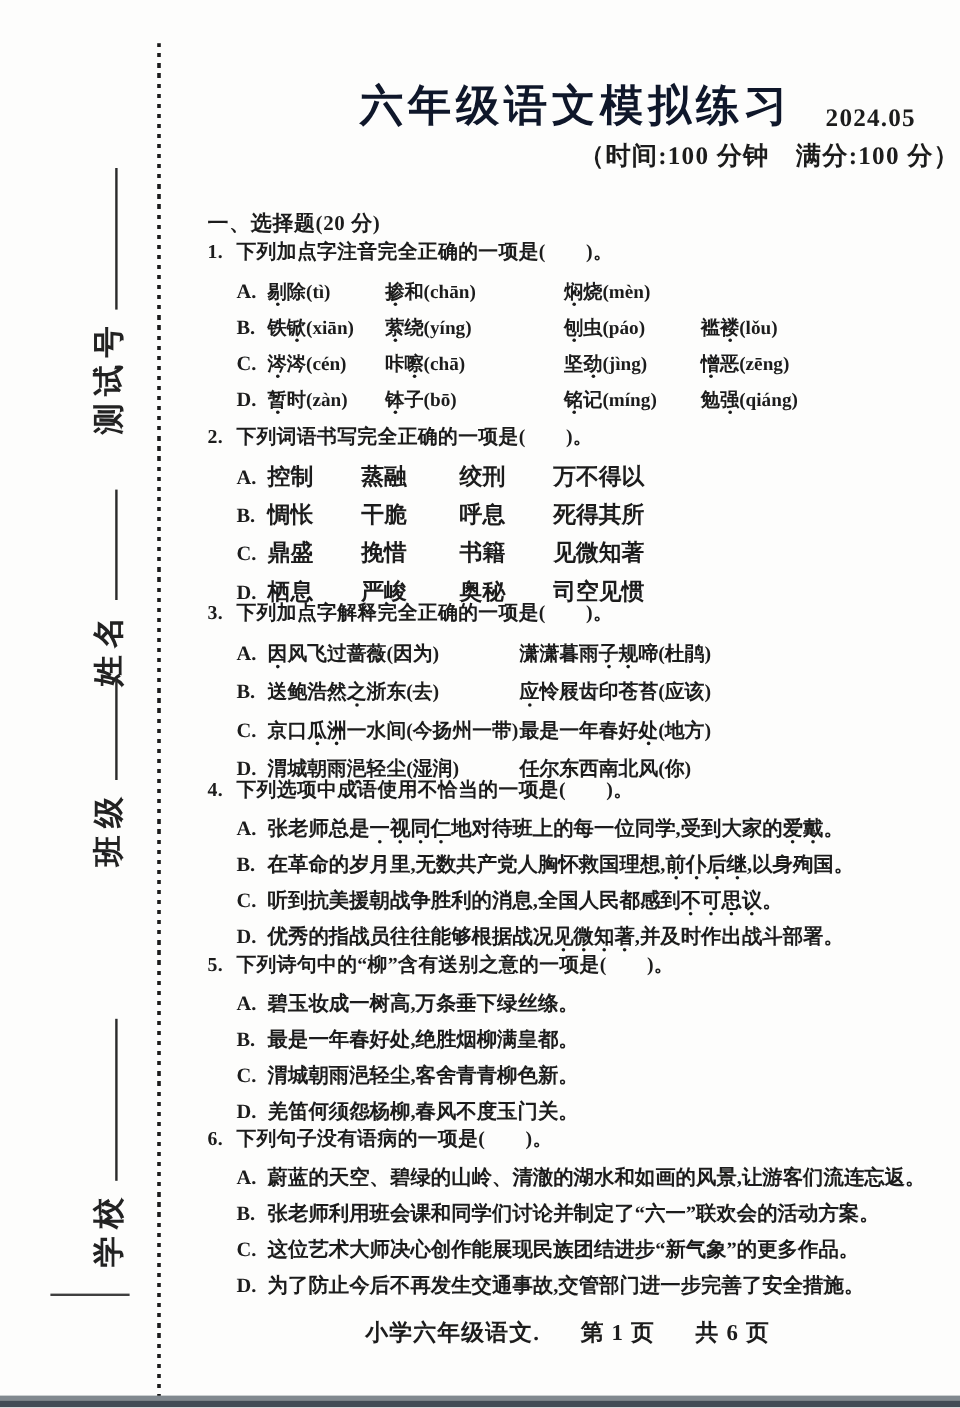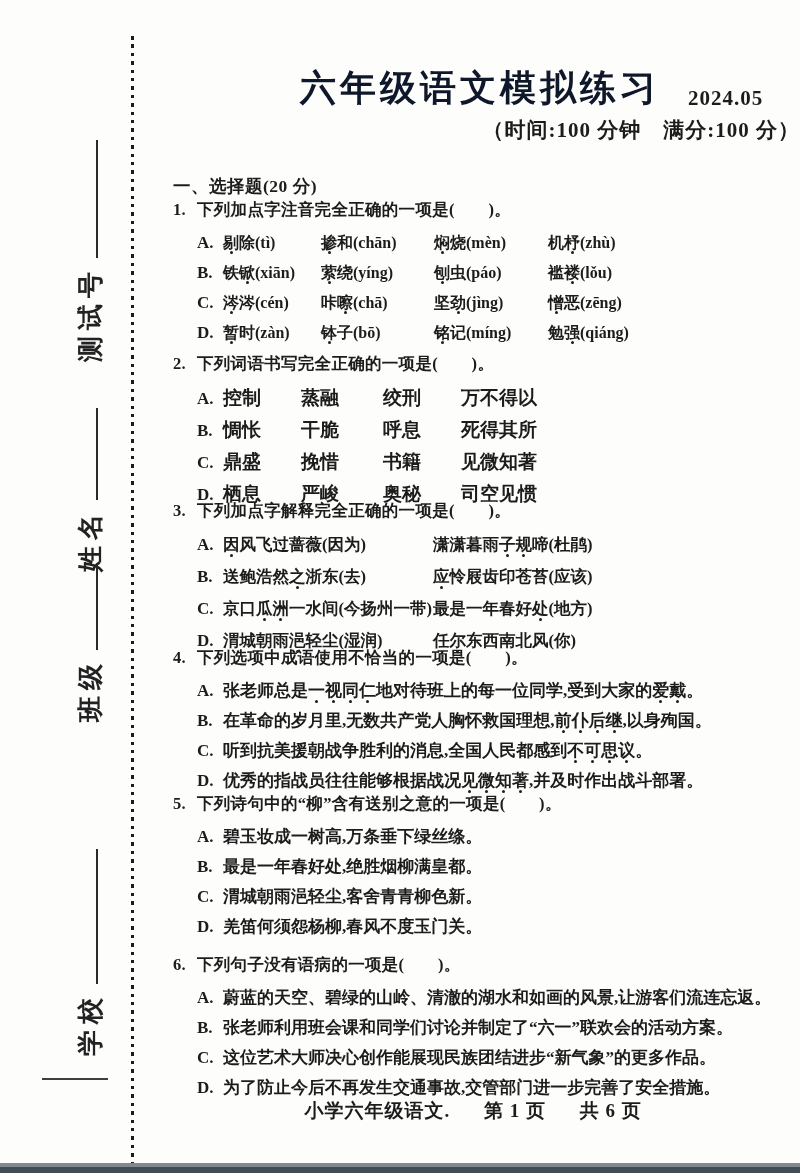--- a/index.html
+++ b/index.html
@@ -37,21 +37,21 @@
   .qnum{display:inline-block; width:24px; font-weight:700;}
   .opt-row{display:flex; align-items:baseline; white-space:nowrap; padding-left:24px; height:30px; line-height:30px;}
   .q2 .opt-row,.q3 .opt-row{height:32px; line-height:32px;}
   .cell{font-weight:600; flex:none;}
   .c0{width:26px; font-size:17px; font-weight:700;}
   .q1 .cell{font-size:16px;}
   .q2 .cell{font-size:19px;}
   .q3 .cell{font-size:16.5px;}
   .q4 .cell,.q5 .cell,.q6 .cell{font-size:17px;}
   .q1 .c0,.q2 .c0,.q3 .c0,.q4 .c0,.q5 .c0,.q6 .c0{font-size:17px;}
-  .q1 .c1{width:98px;} .q1 .c2{width:113px;} .q1 .c3{width:114px;}
+  .q1 .c1{width:98px;} .q1 .c2{width:113px;} .q1 .c3{width:114px;margin-left:36px;}
   .q2 .c1{width:78px;} .q2 .c2{width:82px;}  .q2 .c3{width:78px;}
   .q3 .c1{width:210px;}
   .cl{flex:1 1 auto;}
   
   .edot{position:relative;}
   .edot::after{
     content:""; position:absolute; left:50%; bottom:-3px; width:3px; height:3px;
     margin-left:-1.5px; border-radius:50%; background:#1c1c1c;
   }
   
@@ -78,21 +78,20 @@
   <div class="section-heading">一、选择题(20 分)</div>
 
   <div id="questions">
       <section class="question q1" style="top: 198px;">
         <div class="stem"><span class="qnum">1.</span><span>下列加点字注音完全正确的一项是(　　)。</span></div>
         <div class="opt-row">
           <span class="cell c0">A.</span>
           <span class="cell c1"><span class="edot">剔</span>除(tì)</span>
           <span class="cell c2"><span class="edot">掺</span>和(chān)</span>
           <span class="cell c3"><span class="edot">焖</span>烧(mèn)</span>
-          <span class="cell c4 cl">机<span class="edot">杼</span>(zhù)</span>
         </div>
         <div class="opt-row">
           <span class="cell c0">B.</span>
           <span class="cell c1">铁<span class="edot">锨</span>(xiān)</span>
           <span class="cell c2"><span class="edot">萦</span>绕(yíng)</span>
           <span class="cell c3"><span class="edot">刨</span>虫(páo)</span>
           <span class="cell c4 cl">褴<span class="edot">褛</span>(lǒu)</span>
         </div>
         <div class="opt-row">
           <span class="cell c0">C.</span>
@@ -194,21 +193,21 @@
         </div>
         <div class="opt-row">
           <span class="cell c0">C.</span>
           <span class="cell c1 cl">渭城朝雨浥轻尘,客舍青青柳色新。</span>
         </div>
         <div class="opt-row">
           <span class="cell c0">D.</span>
           <span class="cell c1 cl">羌笛何须怨杨柳,春风不度玉门关。</span>
         </div>
       </section>
-      <section class="question q6" style="top: 937px; margin-top: 16px;">
+      <section class="question q6" style="top: 937px;">
         <div class="stem"><span class="qnum">6.</span><span>下列句子没有语病的一项是(　　)。</span></div>
         <div class="opt-row">
           <span class="cell c0">A.</span>
           <span class="cell c1 cl">蔚蓝的天空、碧绿的山岭、清澈的湖水和如画的风景,让游客们流连忘返。</span>
         </div>
         <div class="opt-row">
           <span class="cell c0">B.</span>
           <span class="cell c1 cl">张老师利用班会课和同学们讨论并制定了“六一”联欢会的活动方案。</span>
         </div>
         <div class="opt-row">

